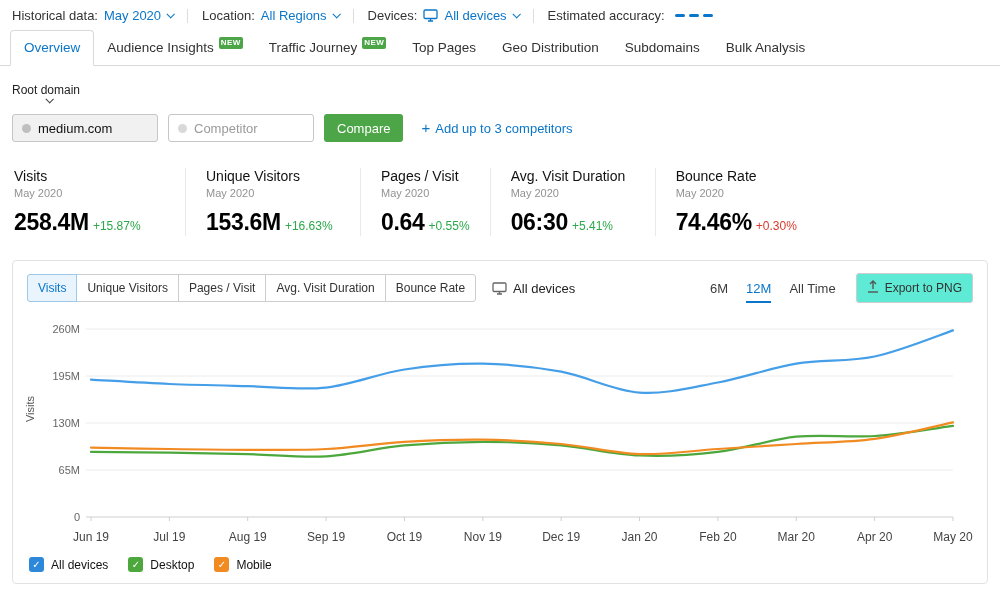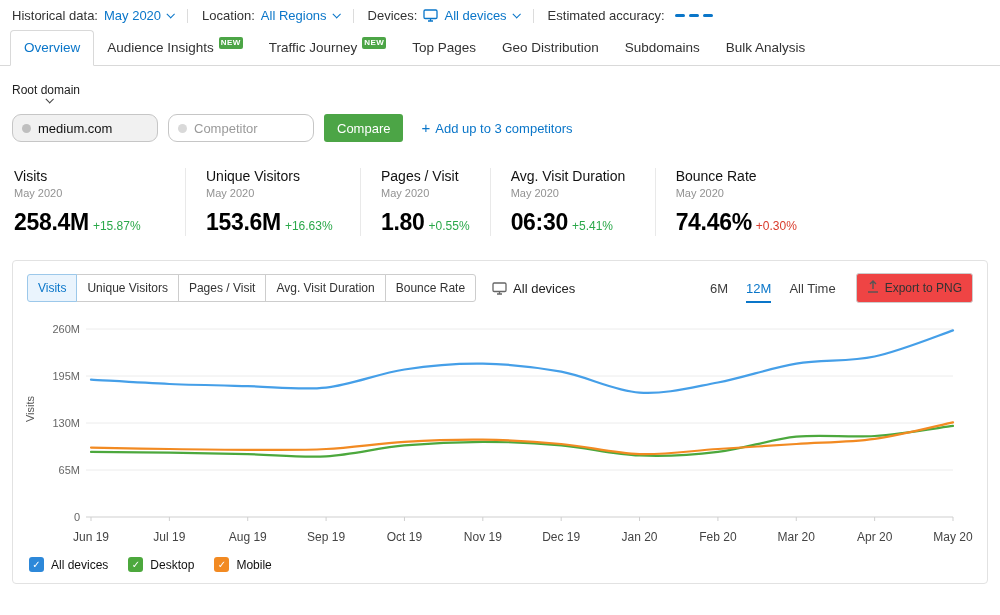--- a/index.html
+++ b/index.html
@@ -23,21 +23,21 @@
   
   .tabbar { display:flex; align-items:flex-end; padding:0 10px; border-bottom:1px solid #d9d9d9; height:36px; }
   .tab { padding:9px 13px 10px; font-size:13.5px; color:#333; cursor:pointer; display:flex; align-items:center; gap:5px; white-space:nowrap; }
   .tab.active { color:#0a76c9; background:#fff; border:1px solid #d9d9d9; border-bottom:1px solid #fff; border-radius:4px 4px 0 0; margin-bottom:-1px; }
   .badge { background:#4ca546; color:#fff; font-size:8px; font-weight:bold; line-height:1; padding:2px 2px; border-radius:2px; letter-spacing:.4px; transform:translateY(-5px); }
   
   .content { padding:16px 12px 0; }
   .title { font-size:17px; font-weight:bold; margin:4px 0 20px; color:#000; }
   .rootdomain { font-size:12px; color:#222; margin-bottom:9px; display:inline-flex; align-items:center; cursor:pointer;flex-direction:column; }
   .input-row { display:flex; align-items:center; gap:10px; margin-bottom:26px; }
-  .domain-box { width:146px; height:28px; border:1px solid #c6c6c6; border-radius:9px; display:flex; align-items:center; gap:7px; padding:0 9px; font-size:13px; background:#fff; cursor:text; }
+  .domain-box { width:146px; height:28px; border:1px solid #c6c6c6; border-radius:3px; display:flex; align-items:center; gap:7px; padding:0 9px; font-size:13px; background:#fff; cursor:text; }
   .domain-box.filled { background:#f1f1f1; }
   .dot { width:9px; height:9px; border-radius:50%; background:#bfbfbf; flex:none; }
   .dot.light { background:#d9d9d9; }
   .placeholder { color:#9a9a9a; }
   .compare-btn { height:28px; padding:0 13px; background:#4ca546; border:none; border-radius:3px; color:#fff; font-size:13px; cursor:pointer; font-family:inherit; }
   .add-link { color:#0a76c9; font-size:13px; display:inline-flex; align-items:center; gap:5px; cursor:pointer; margin-left:8px; }
   .plus-icon::before { content:"+"; font-size:15px; line-height:1; }
   
   .metrics { display:flex; margin-bottom:24px; }
   .metric { padding:0 20px; border-left:1px solid #e9e9e9; }
@@ -57,21 +57,21 @@
   .seg-btn { border:1px solid #cdcdcd; background:#fff; color:#333; font-size:12px; padding:6px 10px; margin-left:-1px; cursor:pointer; font-family:inherit; white-space:nowrap; position:relative; }
   .seg-btn:first-child { border-radius:3px 0 0 3px; margin-left:0; }
   .seg-btn:last-child { border-radius:0 3px 3px 0; }
   .seg-btn.active { background:#eaf4fd; border-color:#9cc8ea; color:#0a76c9; z-index:1; }
   .devices-filter { display:flex; align-items:center; margin-left:16px; font-size:13px; color:#222; cursor:pointer; }
   .spacer { flex:1; }
   .ranges { display:flex; align-items:center; gap:18px; font-size:13px; color:#3c3c3c; }
   .range { cursor:pointer; padding:4px 0; position:relative; }
   .range.active { color:#0a76c9; }
   .range.active::after { content:""; position:absolute; left:0; right:0; bottom:-3px; height:2px; background:#0a76c9; }
-  .export-btn { margin-left:20px; display:flex; align-items:center; gap:6px; border:1px solid #cdcdcd; background:#ef4444; border-radius:3px; font-size:12px; color:#333; padding:6px 10px; cursor:pointer; font-family:inherit; }
+  .export-btn { margin-left:20px; display:flex; align-items:center; gap:6px; border:1px solid #cdcdcd; background:#5eead4; border-radius:3px; font-size:12px; color:#333; padding:6px 10px; cursor:pointer; font-family:inherit; }
   .chart-wrap { position:relative; padding:14px 0 0 18px; }
   .ylab { position:absolute; left:-10px; top:100px; transform:rotate(-90deg); font-size:11px; color:#555; }
   #trend-chart { display:block; width:920px; height:238px; overflow:visible; }
   .legend { display:flex; align-items:center; gap:20px; padding:2px 0 9px 2px; }
   .legend-item { display:flex; align-items:center; gap:7px; font-size:12px; color:#111; cursor:pointer; }
   .cb { width:15px; height:15px; border-radius:3px; display:flex; align-items:center; justify-content:center; color:#fff; font-size:10px; }
   .cb::before { content:"✓"; }
 </style>
 </head>
 <body>
@@ -173,21 +173,21 @@
       <div class="mperiod">May 2020</div>
       <div class="mvalue-row">
           <span class="mvalue">153.6M</span>
           <span class="mchange up">+16.63%</span>
         </div>
     </div>
     <div class="metric">
       <div class="mname">Pages / Visit</div>
       <div class="mperiod">May 2020</div>
       <div class="mvalue-row">
-          <span class="mvalue">1.80</span>
+          <span class="mvalue">0.64</span>
           <span class="mchange up">+0.55%</span>
         </div>
     </div>
     <div class="metric">
       <div class="mname">Avg. Visit Duration</div>
       <div class="mperiod">May 2020</div>
       <div class="mvalue-row">
           <span class="mvalue">06:30</span>
           <span class="mchange up">+5.41%</span>
         </div>

